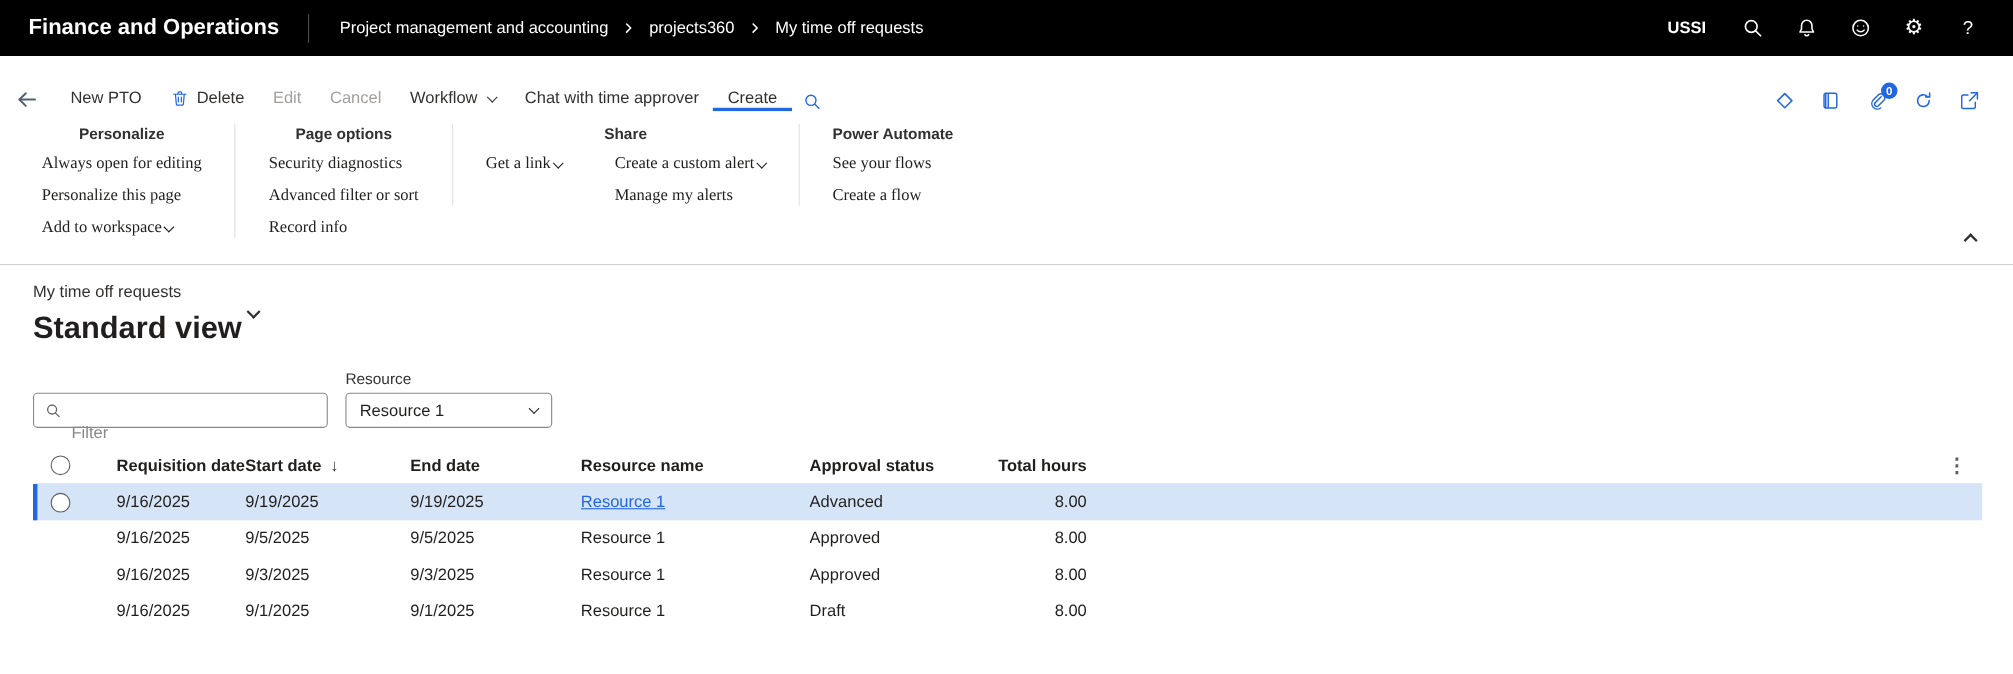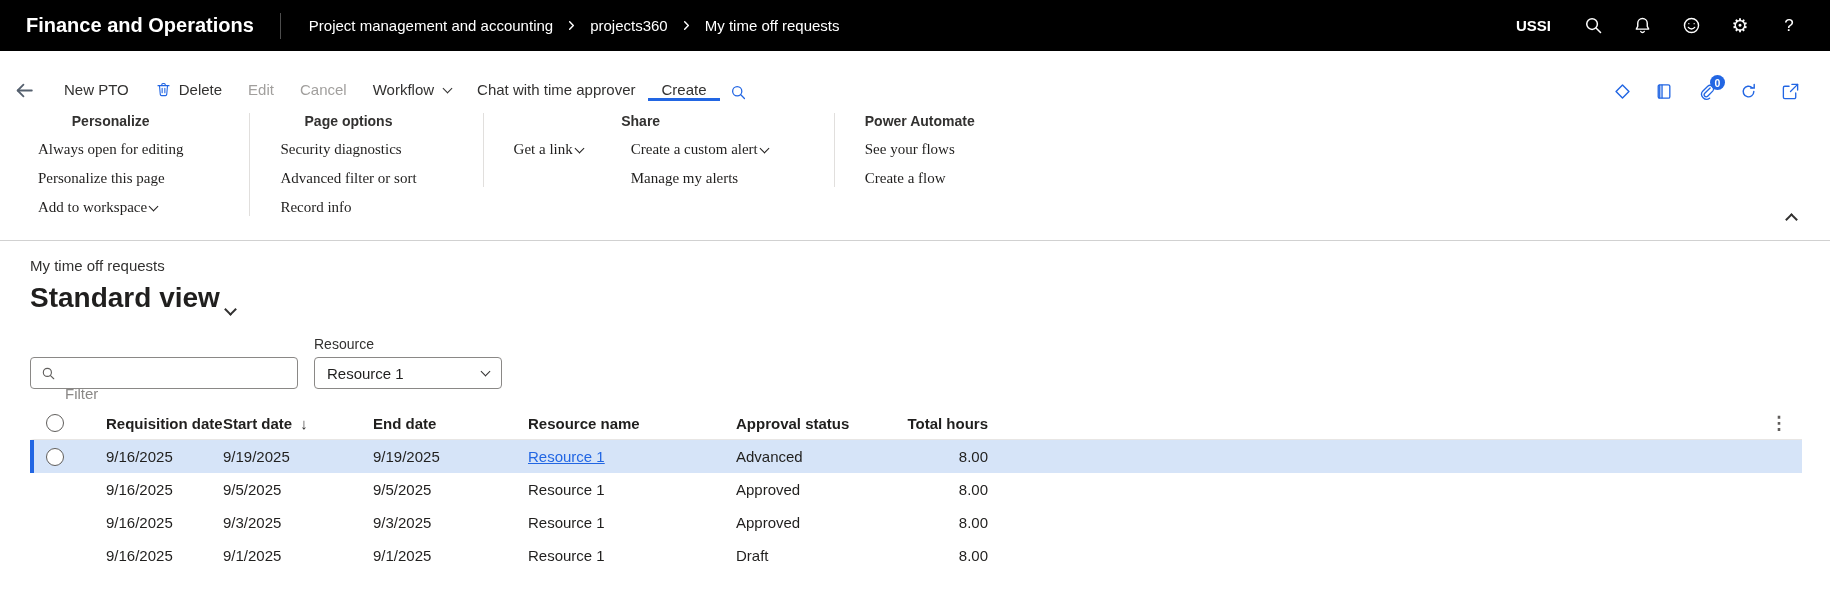--- a/index.html
+++ b/index.html
@@ -52,34 +52,34 @@
   
   .chev {
     display: inline-block; width: 7px; height: 7px;
     border-right: 1.6px solid currentColor; border-bottom: 1.6px solid currentColor;
     transform: rotate(45deg); margin: -3px 0 0 3px;
   }
   .chev.big { width: 9px; height: 9px; border-width: 2px; margin-left: 6px; color: #323130; }
   .chev.up { transform: rotate(-135deg); margin-top: 4px; }
 
   
-  .ribbon { display: flex; align-items: flex-start; padding: 12px 28px 24px 16px; position: relative; gap: 36px; }
+  .ribbon { display: flex; align-items: flex-start; padding: 12px 28px 24px 16px; position: relative; }
   .ribbon-group { padding: 0 30px; }
   .ribbon-group:first-child { padding-left: 22px; }
   .ribbon-group + .ribbon-group { border-left: 1px solid #e1dfdd; }
   .group-title { margin: 0 0 12px 0; font-size: 14px; font-weight: 700; text-align: center; color: #323130; }
   .group-cols { display: flex; gap: 48px; }
   .group-col { display: flex; flex-direction: column; align-items: flex-start; gap: 12px; font-size: 15px; font-family: Liberation Serif, serif; }
   .ribbon-item { display: flex; align-items: center; white-space: nowrap; color: #201f1e; }
   .collapse-btn { position: absolute; right: 34px; bottom: 12px; color: #605e5c; }
 
   
   .content { padding: 16px 28px 0 30px; }
   .caption { font-size: 15px; color: #323130; }
-  .view-title { display: flex; align-items: flex-end; margin-top: 8px; font-size: 28px; font-weight: 600; color: #201f1e; }
+  .view-title { display: flex; align-items: flex-start; margin-top: 8px; font-size: 28px; font-weight: 600; color: #201f1e; }
   .filter-row { margin-top: 22px; display: flex; align-items: flex-end; gap: 16px; }
   .filter-box {
     width: 268px; height: 32px; border: 1px solid #8a8886; border-radius: 4px;
     display: flex; align-items: center; padding: 0 10px; gap: 7px; background: #fff;
   }
   .filter-box .f-icon { color: #605e5c; display: flex; }
   .filter-input { border: none; outline: none; flex: 1; font-size: 15px; font-family: inherit; color: #201f1e; background: transparent; margin-top: 41px; }
   .filter-input::placeholder { color: #8a8886; }
   .resource-wrap { display: flex; flex-direction: column; }
   .res-label { font-size: 14px; color: #323130; margin-bottom: 5px; }

